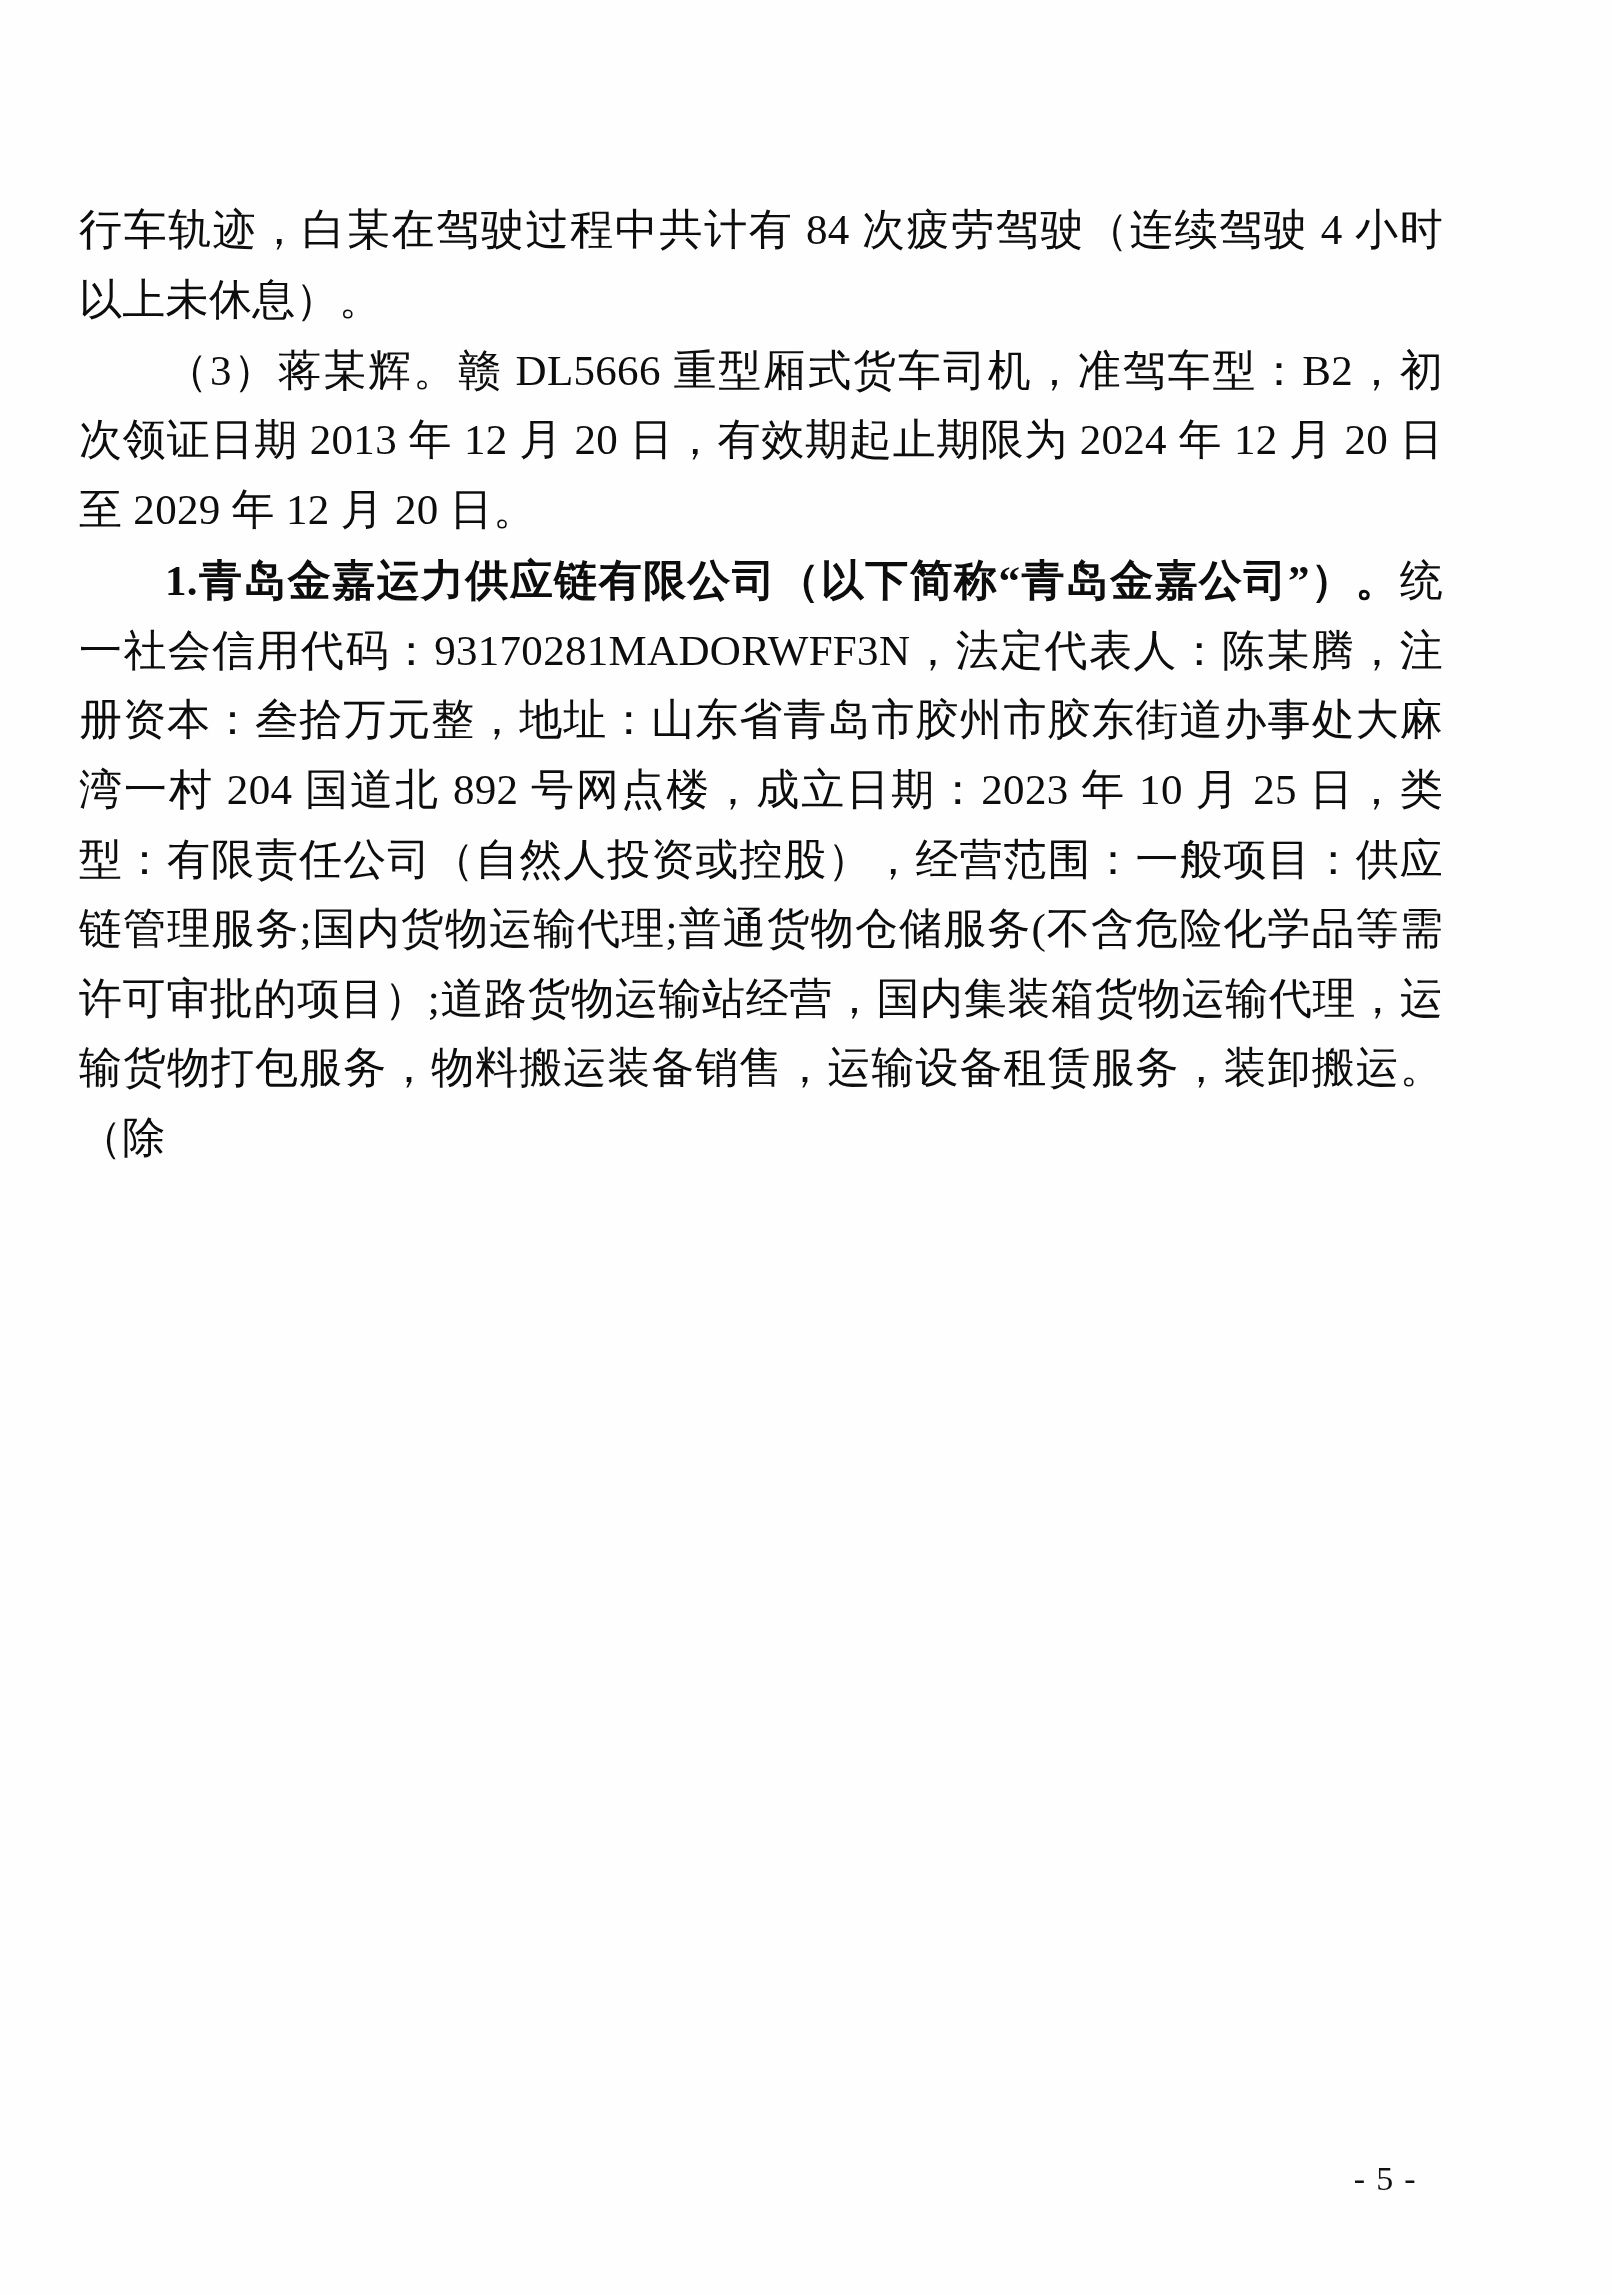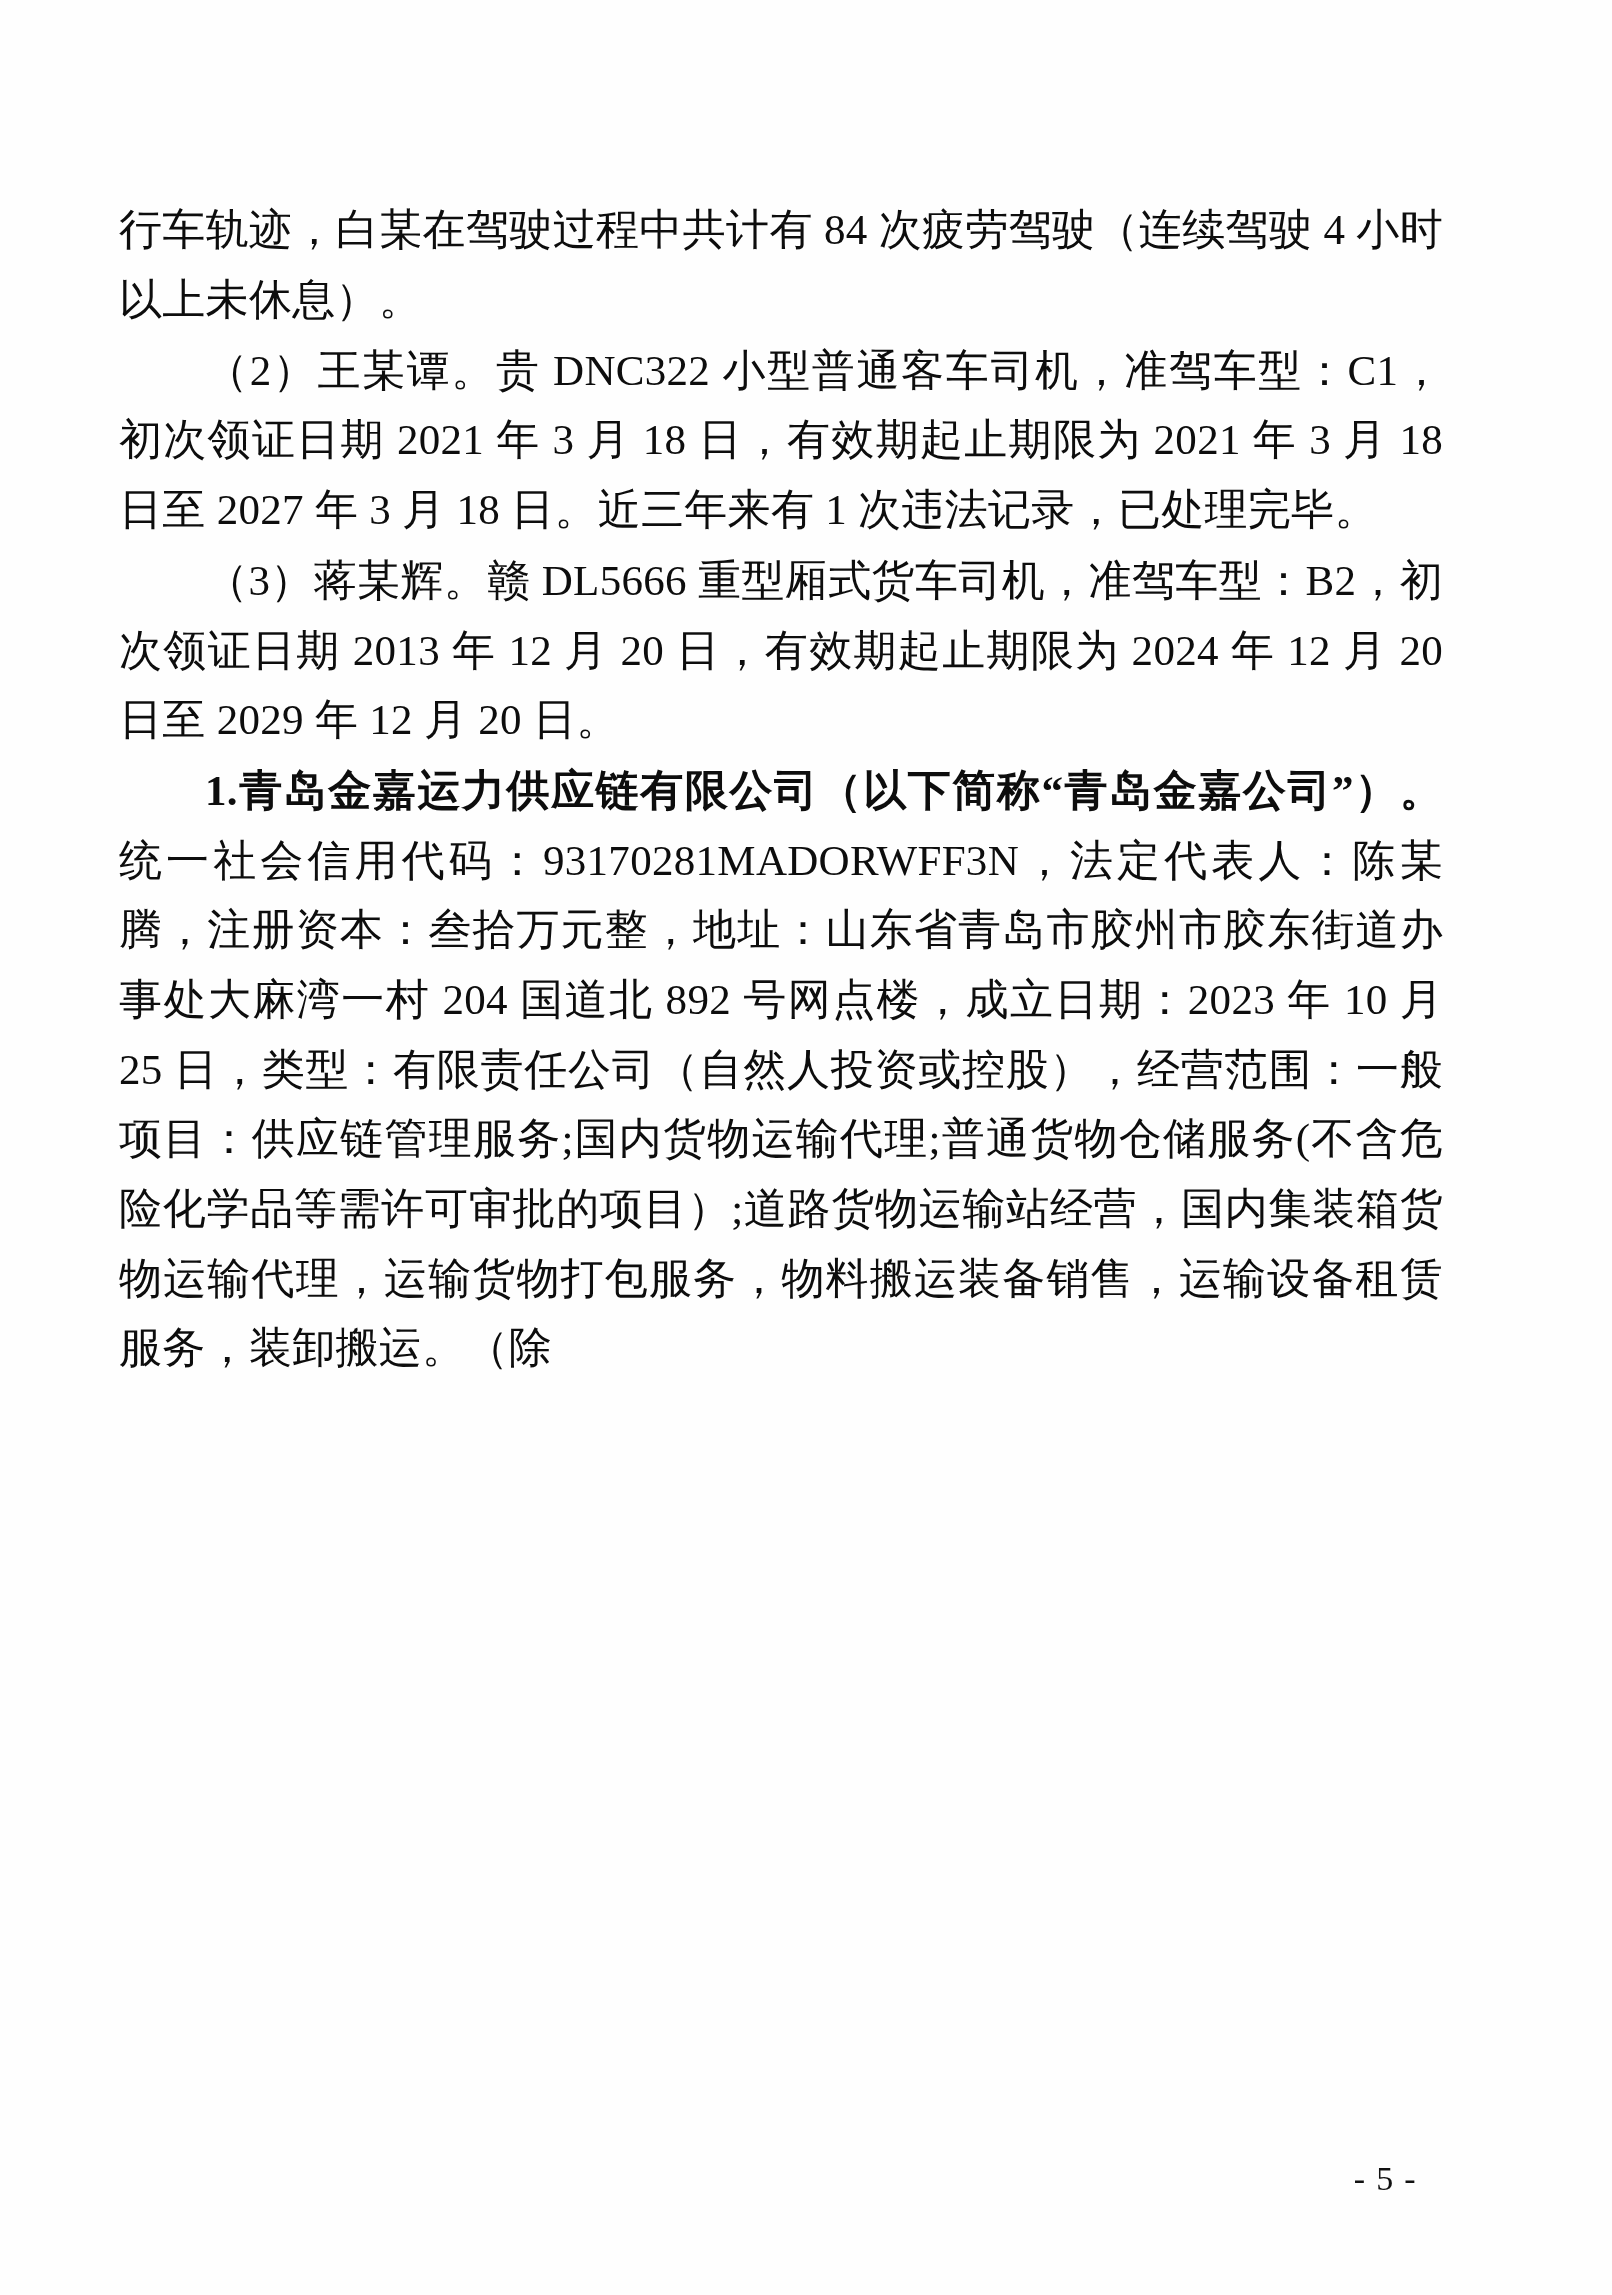--- a/index.html
+++ b/index.html
@@ -10,21 +10,21 @@
   body {
     font-family: "Liberation Serif", "DejaVu Serif", serif;
     color: #0d0d0d;
   }
   .page {
     position: relative;
     width: 1612px;
     height: 2295px;
     background: #fefefe;
     box-sizing: border-box;
-    padding: 195px 169px 117px 119px;
+    padding: 195px 169px 117px 79px;
     overflow: hidden;
   }
   .body-text {
     font-size: 43px;
     line-height: 1.62;
     text-align: justify;
     text-justify: inter-ideograph;
     letter-spacing: 0.3px;
   }
   .para {
@@ -47,21 +47,20 @@
   }
 </style>
 </head>
 <body>
 
 <div class="page">
   <div class="body-text">
 
     <p class="para">行车轨迹，白某在驾驶过程中共计有 84 次疲劳驾驶（连续驾驶 4 小时以上未休息）。</p>
 
-    <p class="para indent">（2）王某谭。贵 DNC322 小型普通客车司机，准驾车型：C1，初次领证日期 2021 年 3 月 18 日，有效期起止期限为 2021 年 3 月 18 日至 2027 年 3 月 18 日。近三年来有 1 次违法记录，已处理完毕。</p>
 
     <p class="para indent">（3）蒋某辉。赣 DL5666 重型厢式货车司机，准驾车型：B2，初次领证日期 2013 年 12 月 20 日，有效期起止期限为 2024 年 12 月 20 日至 2029 年 12 月 20 日。</p>
 
 
 
     <p class="para indent"><span class="bold-lead">1.青岛金嘉运力供应链有限公司（以下简称“青岛金嘉公司”）。</span><span>统一社会信用代码：93170281MADORWFF3N，法定代表人：陈某腾，注册资本：叁拾万元整，地址：山东省青岛市胶州市胶东街道办事处大麻湾一村 204 国道北 892 号网点楼，成立日期：2023 年 10 月 25 日，类型：有限责任公司（自然人投资或控股），经营范围：一般项目：供应链管理服务;国内货物运输代理;普通货物仓储服务(不含危险化学品等需许可审批的项目）;道路货物运输站经营，国内集装箱货物运输代理，运输货物打包服务，物料搬运装备销售，运输设备租赁服务，装卸搬运。（除</span></p>
 
   </div>
 
   <div class="page-number">- 5 -</div>

